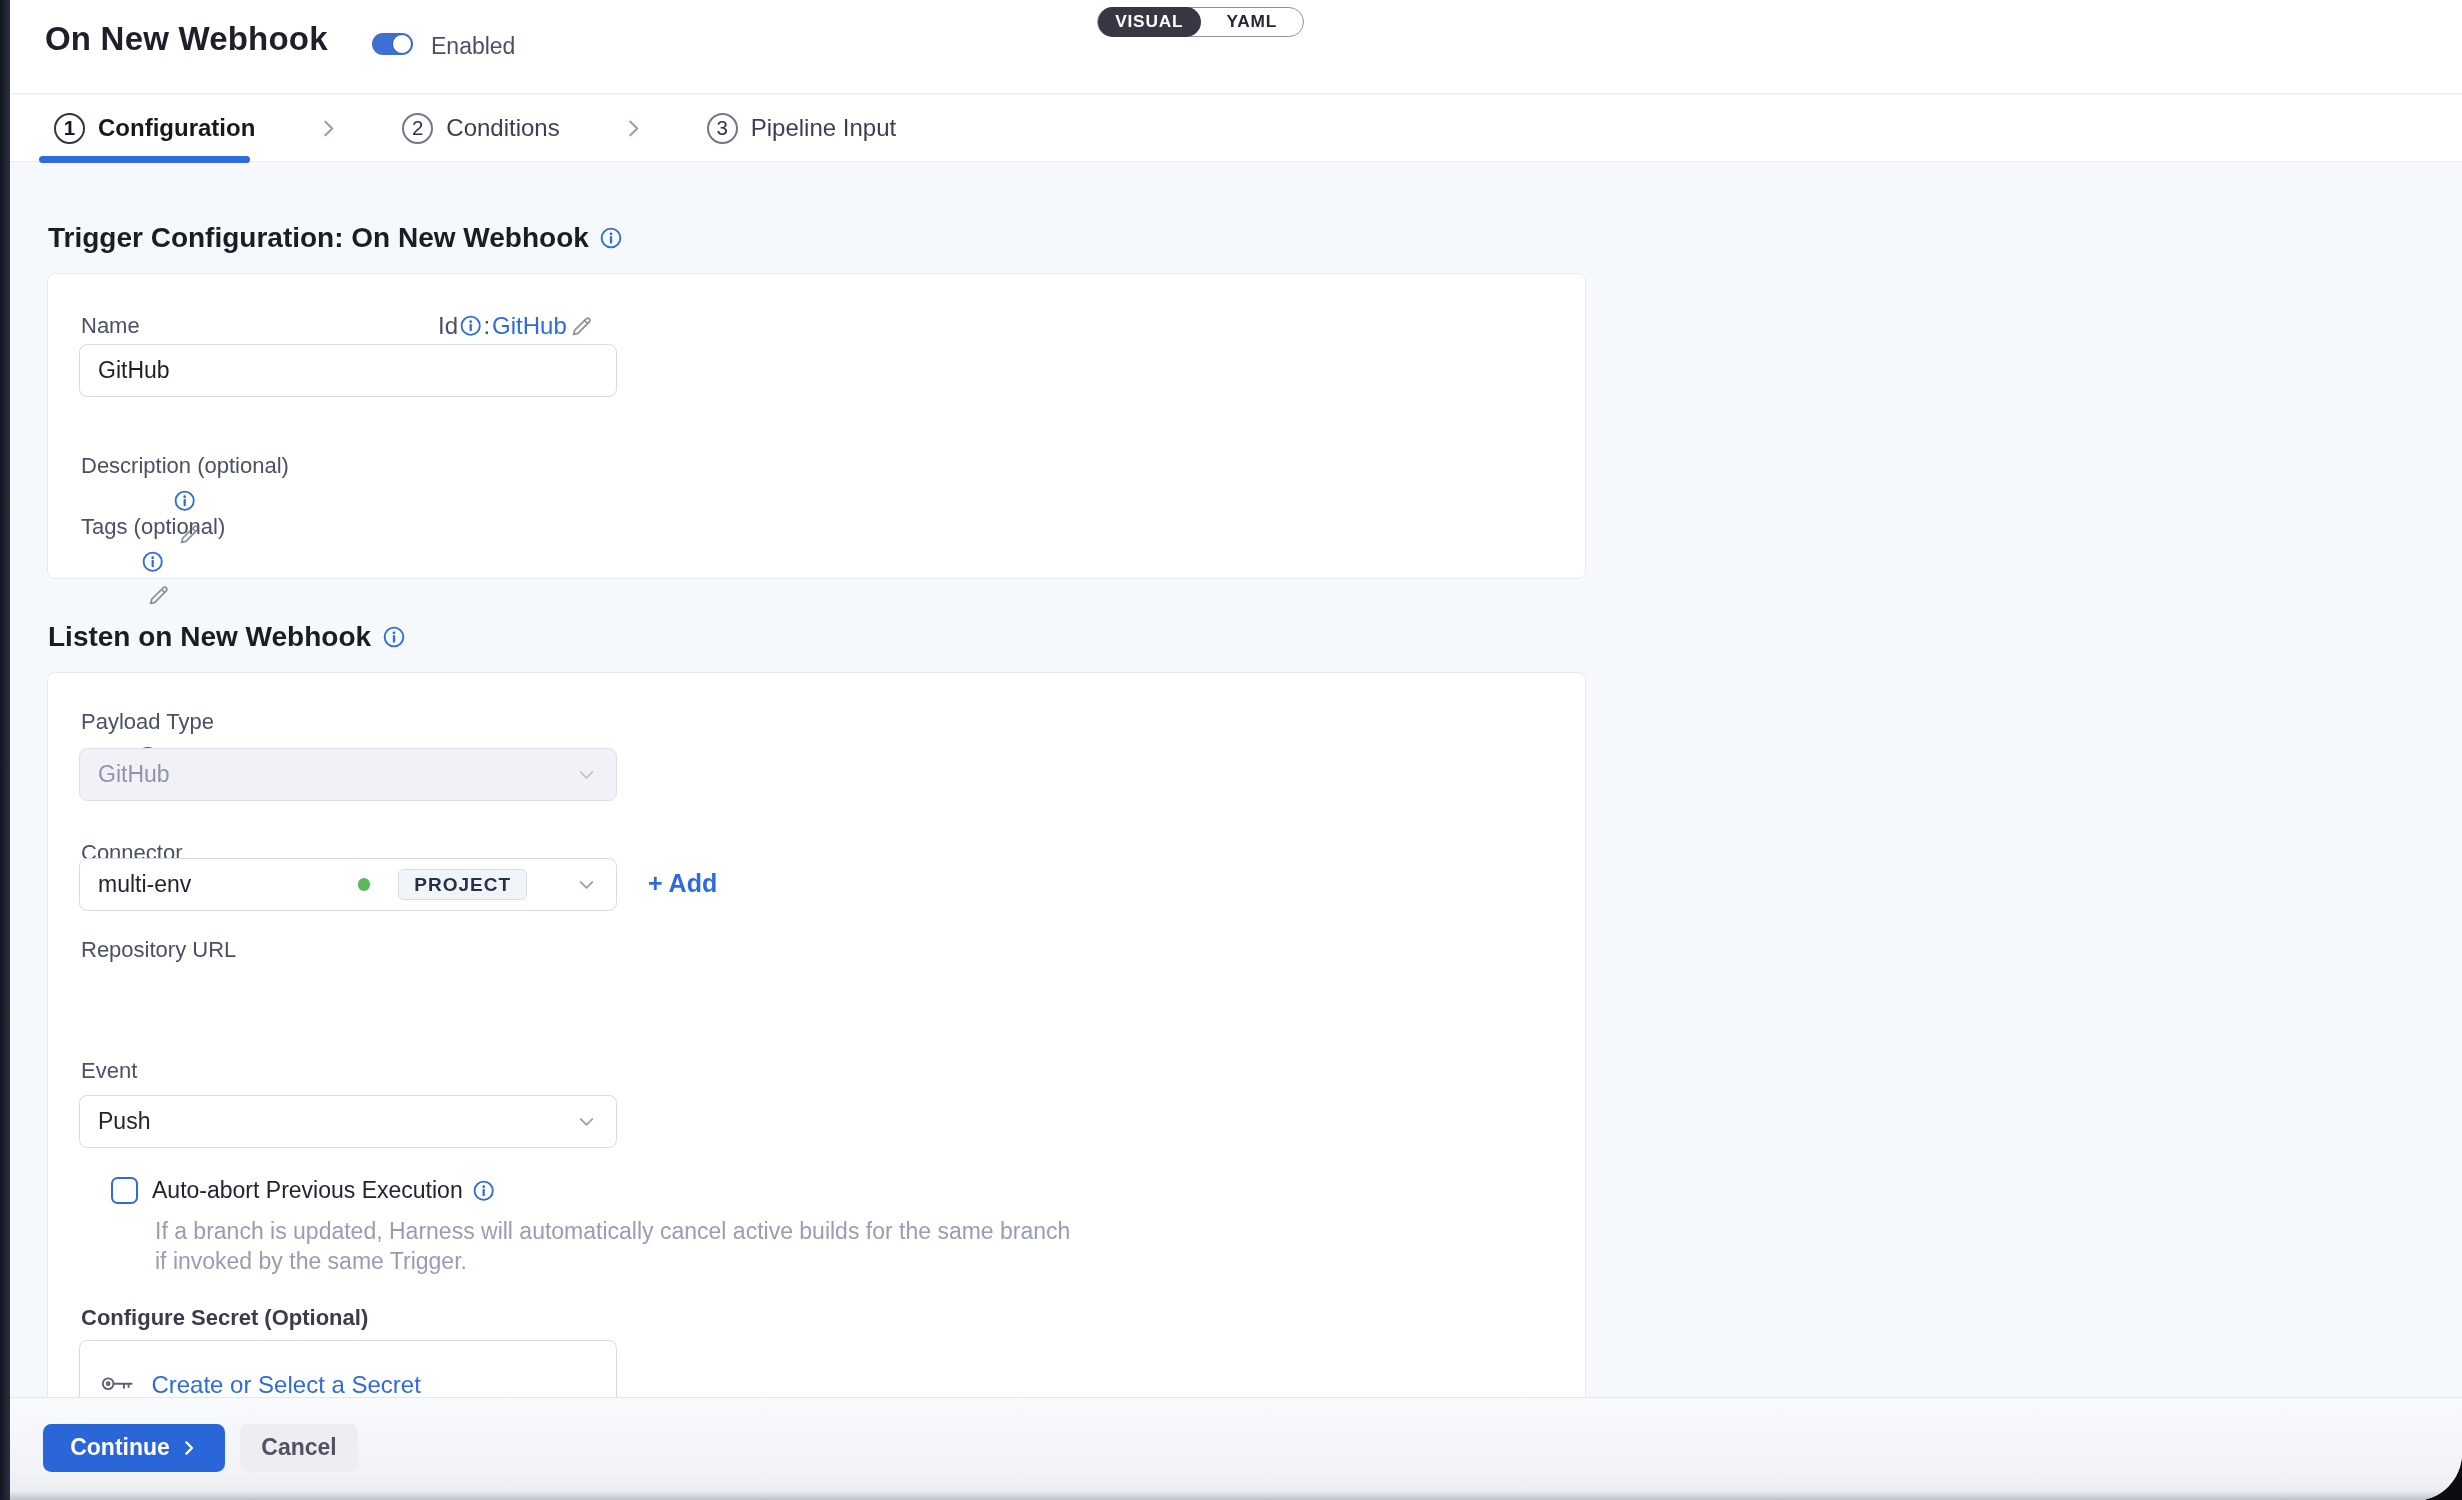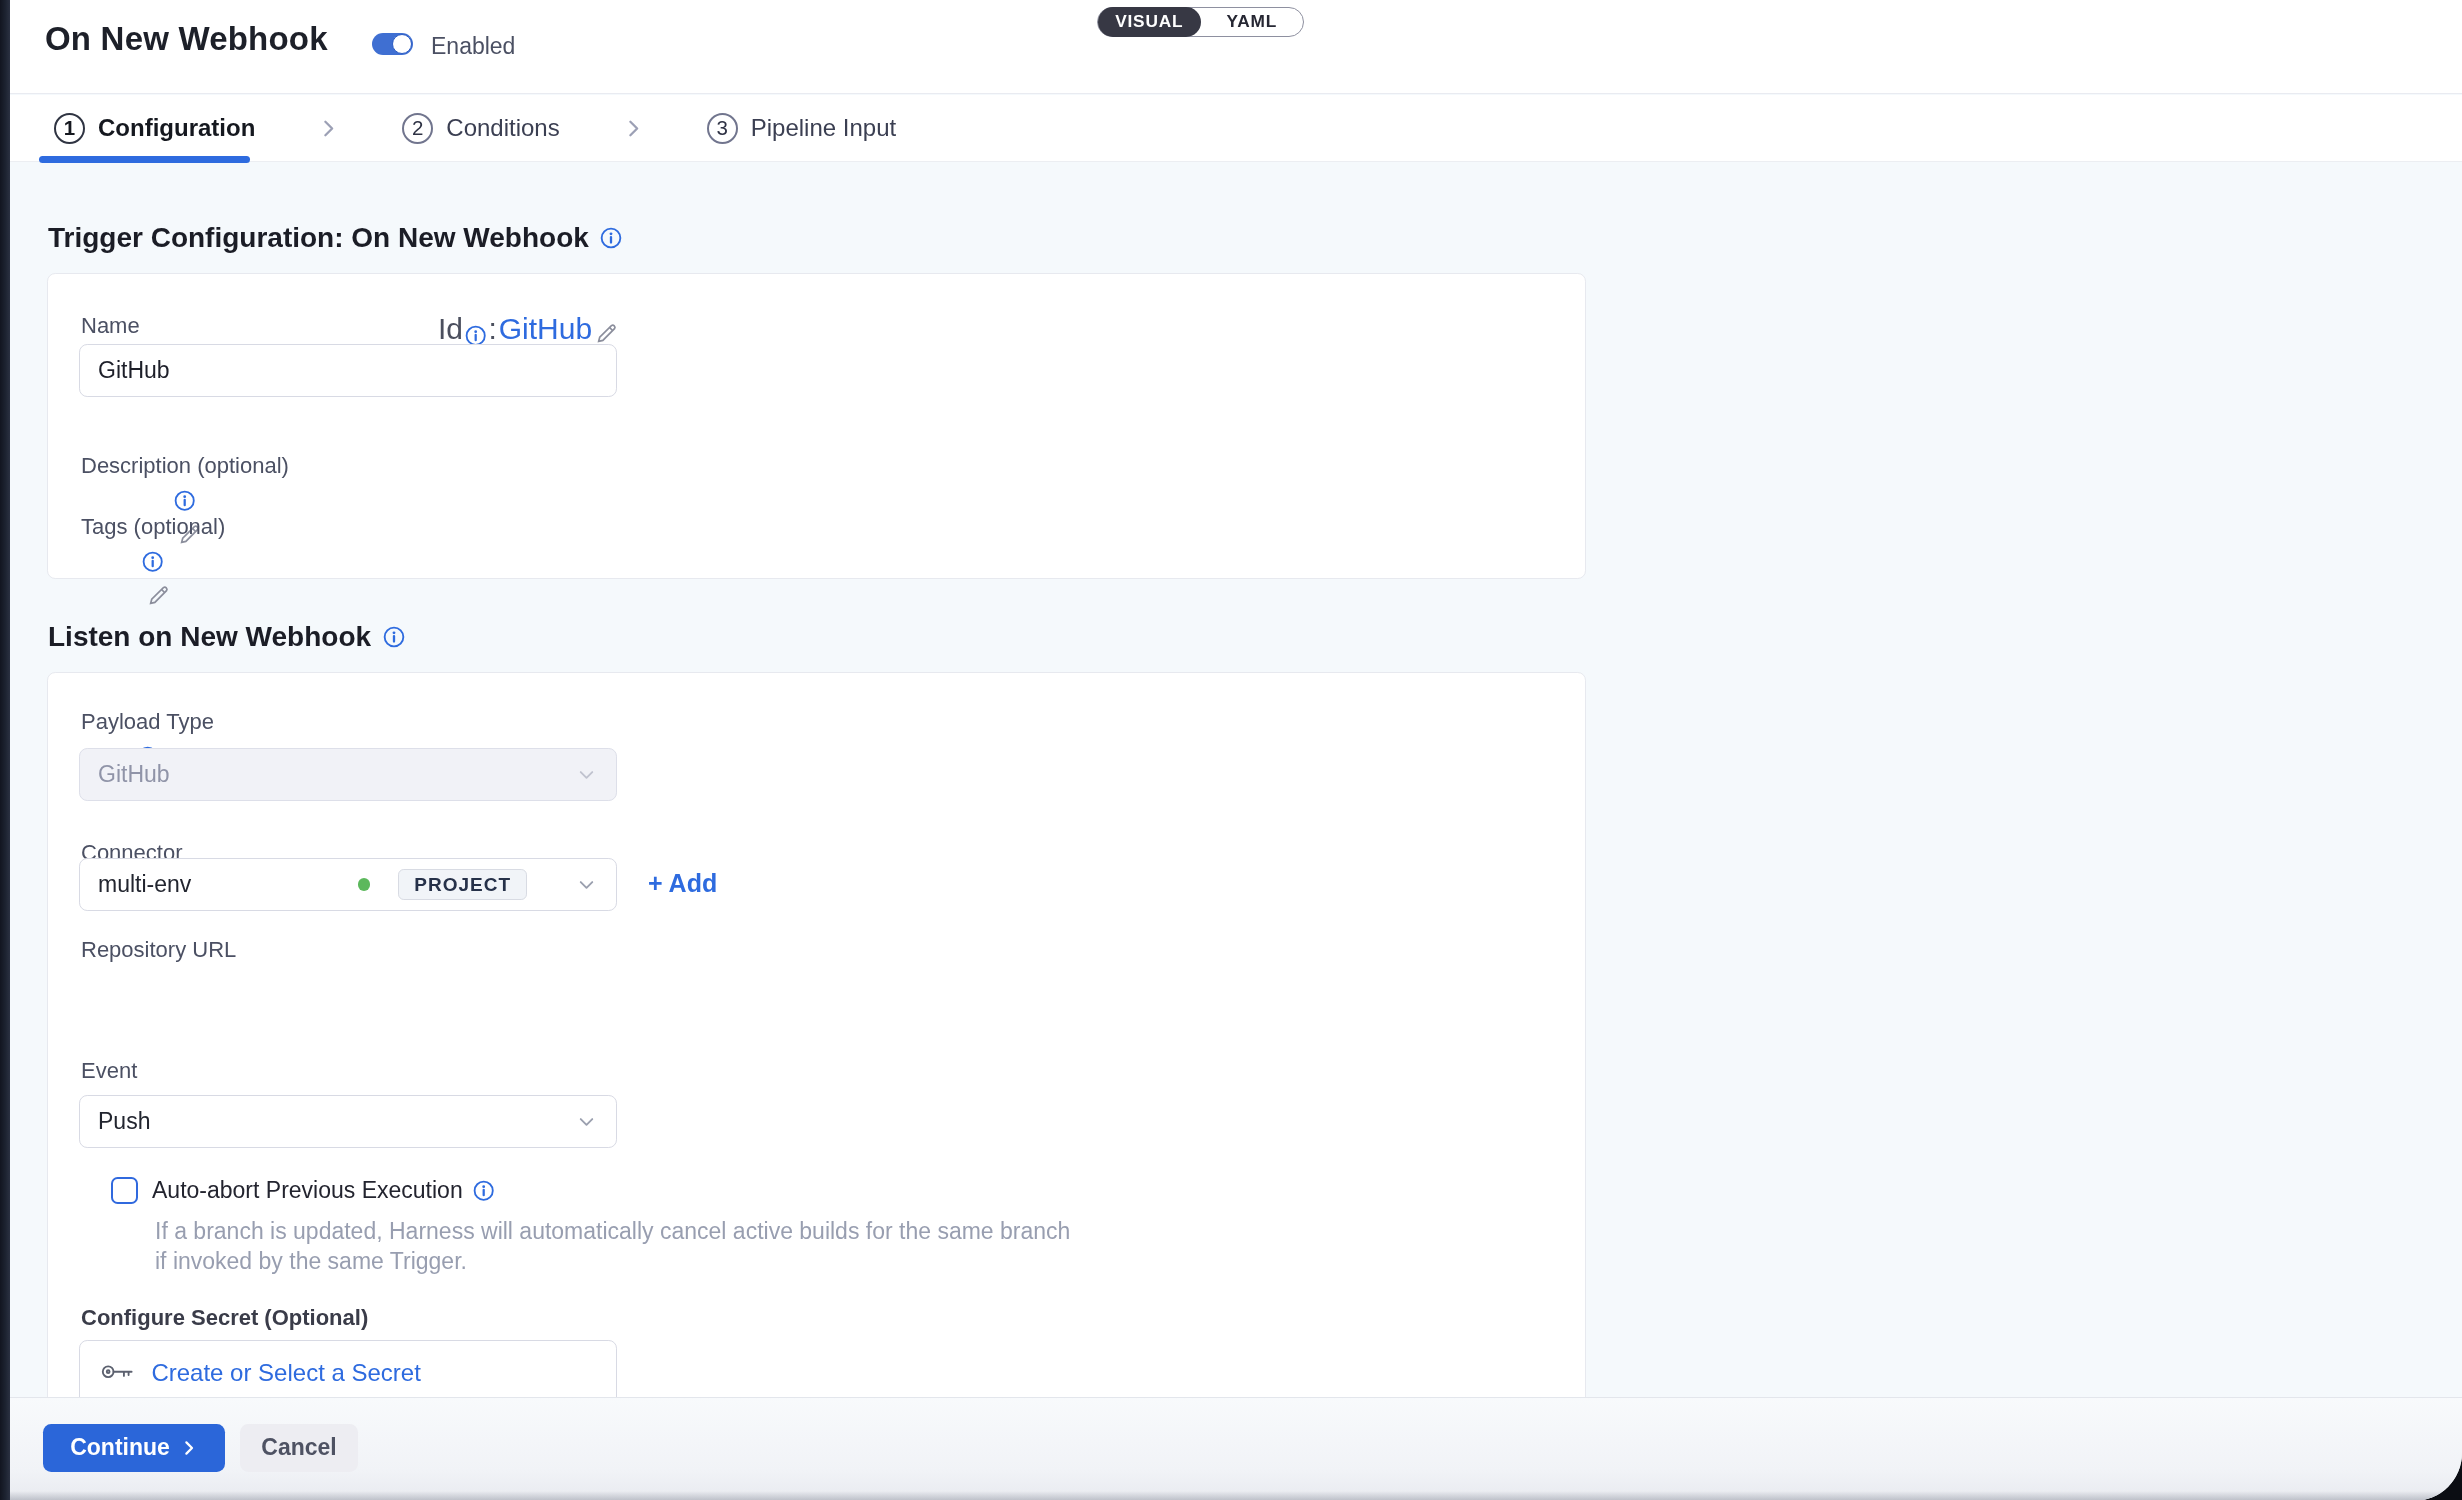--- a/index.html
+++ b/index.html
@@ -63,39 +63,39 @@
   .text-input{position:absolute;left:31px;width:538px;height:53px;box-sizing:border-box;
     border:1.6px solid var(--border-input);border-radius:8.2px;background:#ffffff;
     font-family:inherit;font-size:23px;color:#1d1f29;padding:0 18px;outline:none;}
   .select{position:absolute;left:31px;width:538px;height:53px;box-sizing:border-box;
     border:1.6px solid var(--border-input);border-radius:8.2px;background:#ffffff;
     display:flex;align-items:center;padding:0 18px;font-size:23px;color:#22252f;cursor:pointer;}
   .select .chev{margin-left:auto;color:#9ba0af;display:flex;}
   .select.disabled{background:#f1f2f7;border-color:#dddfe9;color:#9094a8;cursor:default;}
   .select.disabled .chev{color:#c0c3cf;}
 
-  .id-row{position:absolute;left:390px;top:38px;display:flex;align-items:flex-end;gap:2px;font-size:30px;color:#4b4f5e;}
+  .id-row{position:absolute;left:390px;top:38px;display:flex;align-items:center;gap:2px;font-size:24px;color:#4b4f5e;}
   .id-value{color:var(--primary);}
   .icon-info{color:var(--primary);display:flex;}
   .icon-pencil{color:#8b8e9c;display:flex;cursor:pointer;}
 
   .scope-badge{background:#f1f4f8;border:1.6px solid #d8dbe3;border-radius:5.8px;color:#263149;
     font-size:19px;font-weight:600;letter-spacing:1px;padding:5px 15px;line-height:1;}
   .green-dot{width:12.3px;height:12.3px;border-radius:50%;background:var(--dot-green);}
   .add-link{position:absolute;left:600px;font-size:25px;font-weight:700;color:var(--primary);cursor:pointer;}
 
   .checkbox-row{position:absolute;left:63px;display:flex;align-items:center;gap:14px;}
   .checkbox{width:27px;height:27px;border:2.5px solid #3069de;border-radius:6.6px;background:#ffffff;
     box-sizing:border-box;cursor:pointer;}
   .checkbox-label{font-size:23px;color:#23242f;display:flex;align-items:center;gap:10.7px;}
   .help-line{position:absolute;left:107px;font-size:23px;color:var(--text-muted);}
 
   .secret-box{position:absolute;left:31px;top:667px;width:538px;height:107px;box-sizing:border-box;
     border:1.6px solid var(--border-input);border-radius:8.2px;background:#ffffff;
-    display:flex;align-items:flex-start;padding:18px 20px;gap:16.4px;}
+    display:flex;align-items:flex-start;padding:30px 20px;gap:16.4px;}
   .secret-cta{font-size:24px;color:var(--primary);cursor:pointer;}
   .icon-key{color:#5c616f;display:flex;margin-top:1.6px;}
 
   
   .footer{position:absolute;left:0;right:0;top:1397px;height:104px;z-index:10;
     background:linear-gradient(180deg,#f8fafc 0%,#f1f3f7 70%,#e8eaef 100%);
     border-top:1.6px solid #e3e6ec;box-sizing:border-box;}
   .btn{position:absolute;top:25.5px;height:48px;border:none;border-radius:8.2px;
     font-family:inherit;font-size:23px;font-weight:700;cursor:pointer;
     display:flex;align-items:center;justify-content:center;gap:10px;}

